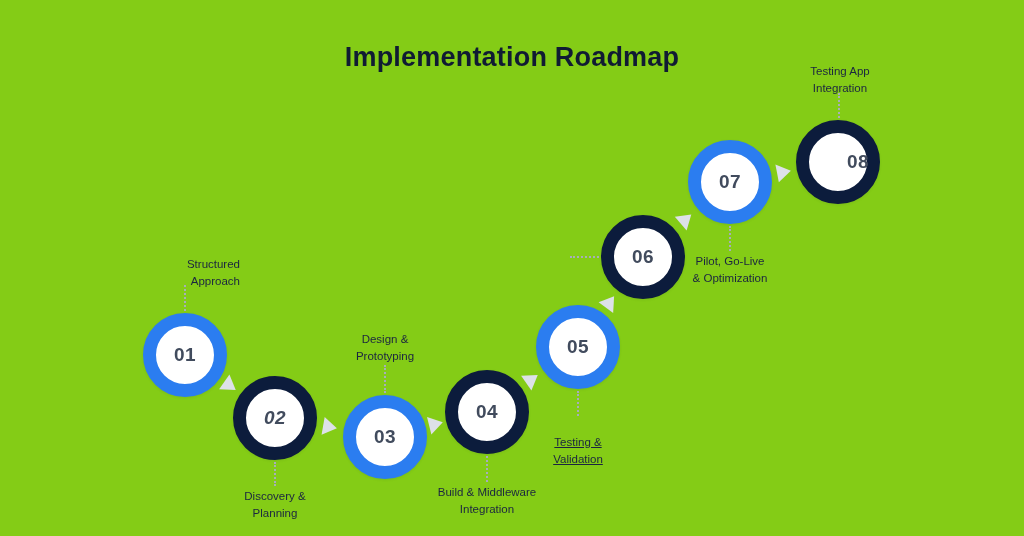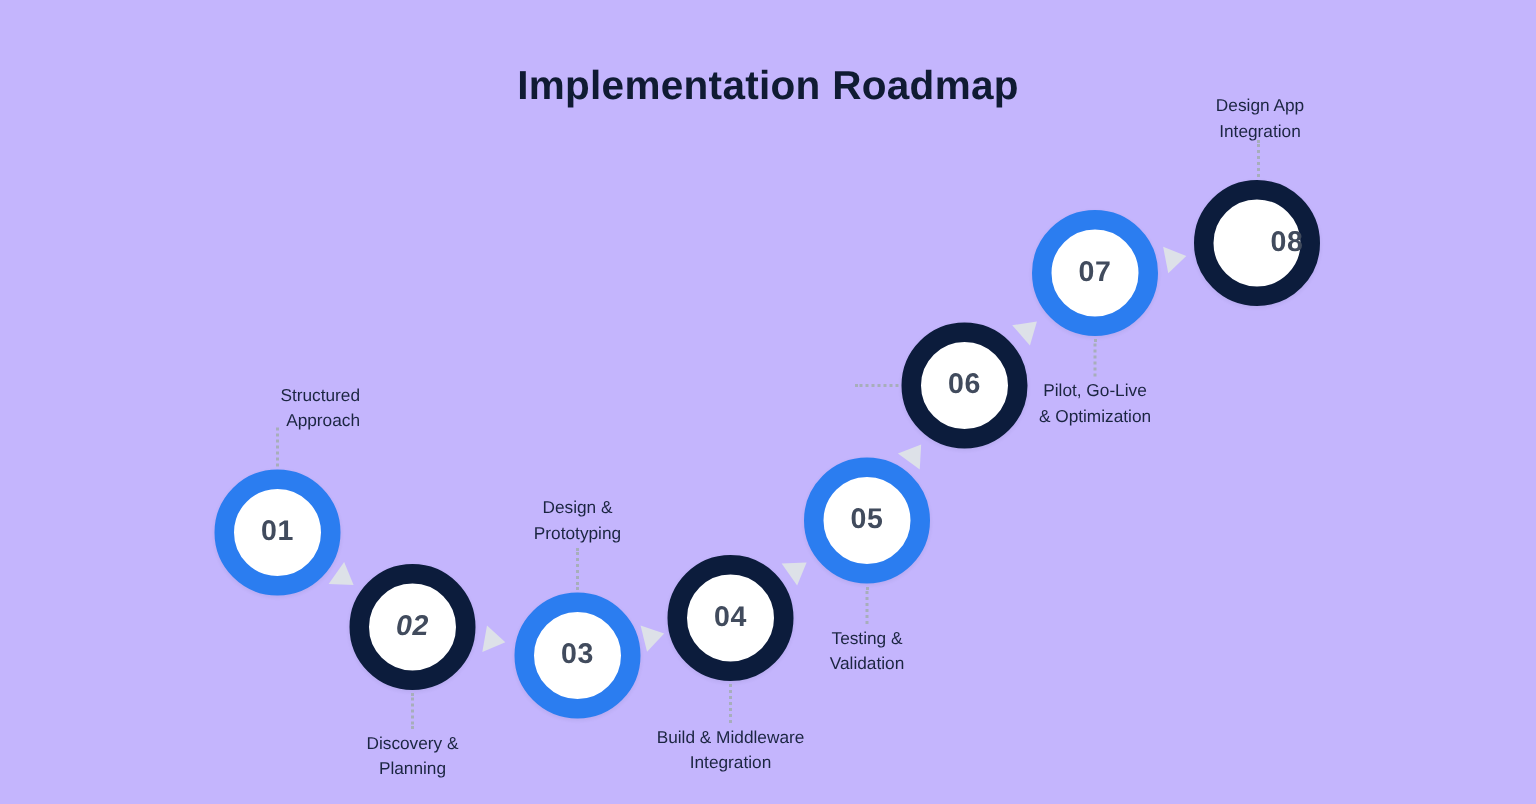--- a/index.html
+++ b/index.html
@@ -72,21 +72,21 @@
     width: 0;
     height: 0;
     border-top: 9px solid transparent;
     border-bottom: 9px solid transparent;
     border-left: 14px solid #dde1e8;
   }
 </style>
 </head>
 <body style="background: rgb(247, 249, 252);">
 
-<div class="canvas" style="background: #c4b5fd;">
+<div class="canvas" style="background: #84cc16;">
 
   <div class="title" style="color: rgb(16, 27, 51);">Implementation Roadmap</div>
 
   <div class="step" style="left:143px; top:313px;">
     <div class="ring" style="border-color: rgb(43, 125, 240);">
       <span class="num" style="color: rgb(65, 75, 93);">01</span>
     </div>
   </div>
   <div class="step-label" style="left: 130px; top: 256px; width: 110px; color: rgb(27, 37, 65); text-align: right;">Structured
 Approach</div>
@@ -117,21 +117,21 @@
   </div>
   <div class="step-label" style="left: 422px; top: 484px; width: 130px; color: rgb(27, 37, 65);">Build &amp; Middleware
 Integration</div>
   <div class="connector-v" style="left: 486px; top: 456px; height: 26px; border-left-color: rgb(167, 174, 187);"></div>
 
   <div class="step" style="left:536px; top:305px;">
     <div class="ring" style="border-color: rgb(43, 125, 240);">
       <span class="num" style="color: rgb(65, 75, 93);">05</span>
     </div>
   </div>
-  <div class="step-label" style="left: 528px; top: 418px; width: 100px; color: rgb(27, 37, 65);">Testing &amp;
+  <div class="step-label" style="left: 528px; top: 434px; width: 100px; color: rgb(27, 37, 65); text-decoration: underline;">Testing &amp;
 Validation</div>
   <div class="connector-v" style="left: 577px; top: 391px; height: 25px; border-left-color: rgb(167, 174, 187);"></div>
 
   <div class="step" style="left:601px; top:215px;">
     <div class="ring" style="border-color: rgb(12, 28, 60);">
       <span class="num" style="color: rgb(65, 75, 93);">06</span>
     </div>
   </div>
   <div class="connector-h" style="left: 570px; top: 256px; width: 29px; border-top-color: rgb(167, 174, 187);"></div>
 
@@ -142,21 +142,21 @@
   </div>
   <div class="step-label" style="left: 670px; top: 253px; width: 120px; color: rgb(27, 37, 65);">Pilot, Go-Live
 &amp; Optimization</div>
   <div class="connector-v" style="left: 729px; top: 226px; height: 25px; border-left-color: rgb(167, 174, 187);"></div>
 
   <div class="step" style="left:796px; top:120px;">
     <div class="ring" style="border-color: rgb(12, 28, 60);">
       <span class="num" style="color: rgb(65, 75, 93); margin-left: 40px;">08</span>
     </div>
   </div>
-  <div class="step-label" style="left: 785px; top: 63px; width: 110px; color: rgb(27, 37, 65);">Design App
+  <div class="step-label" style="left: 785px; top: 63px; width: 110px; color: rgb(27, 37, 65);">Testing App
 Integration</div>
   <div class="connector-v" style="left: 838px; top: 93px; height: 25px; border-left-color: rgb(167, 174, 187);"></div>
 
   <div class="arrow" style="left: 223px; top: 377px; transform: rotate(35deg); border-left-color: rgb(221, 225, 232);"></div>
   <div class="arrow" style="left: 323px; top: 418px; transform: rotate(10deg); border-left-color: rgb(221, 225, 232);"></div>
   <div class="arrow" style="left: 429px; top: 415px; transform: rotate(-14deg); border-left-color: rgb(221, 225, 232);"></div>
   <div class="arrow" style="left: 525px; top: 370px; transform: rotate(-35deg); border-left-color: rgb(221, 225, 232);"></div>
   <div class="arrow" style="left: 603px; top: 293px; transform: rotate(-54deg); border-left-color: rgb(221, 225, 232);"></div>
   <div class="arrow" style="left: 679px; top: 210px; transform: rotate(-41deg); border-left-color: rgb(221, 225, 232);"></div>
   <div class="arrow" style="left: 777px; top: 163px; transform: rotate(-11deg); border-left-color: rgb(221, 225, 232);"></div>

